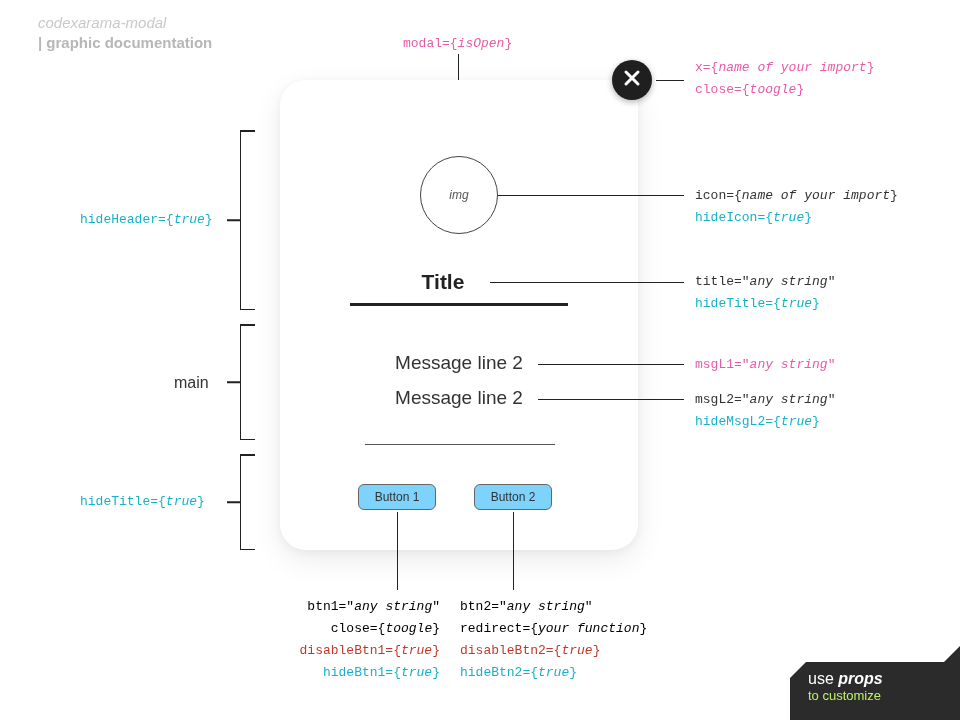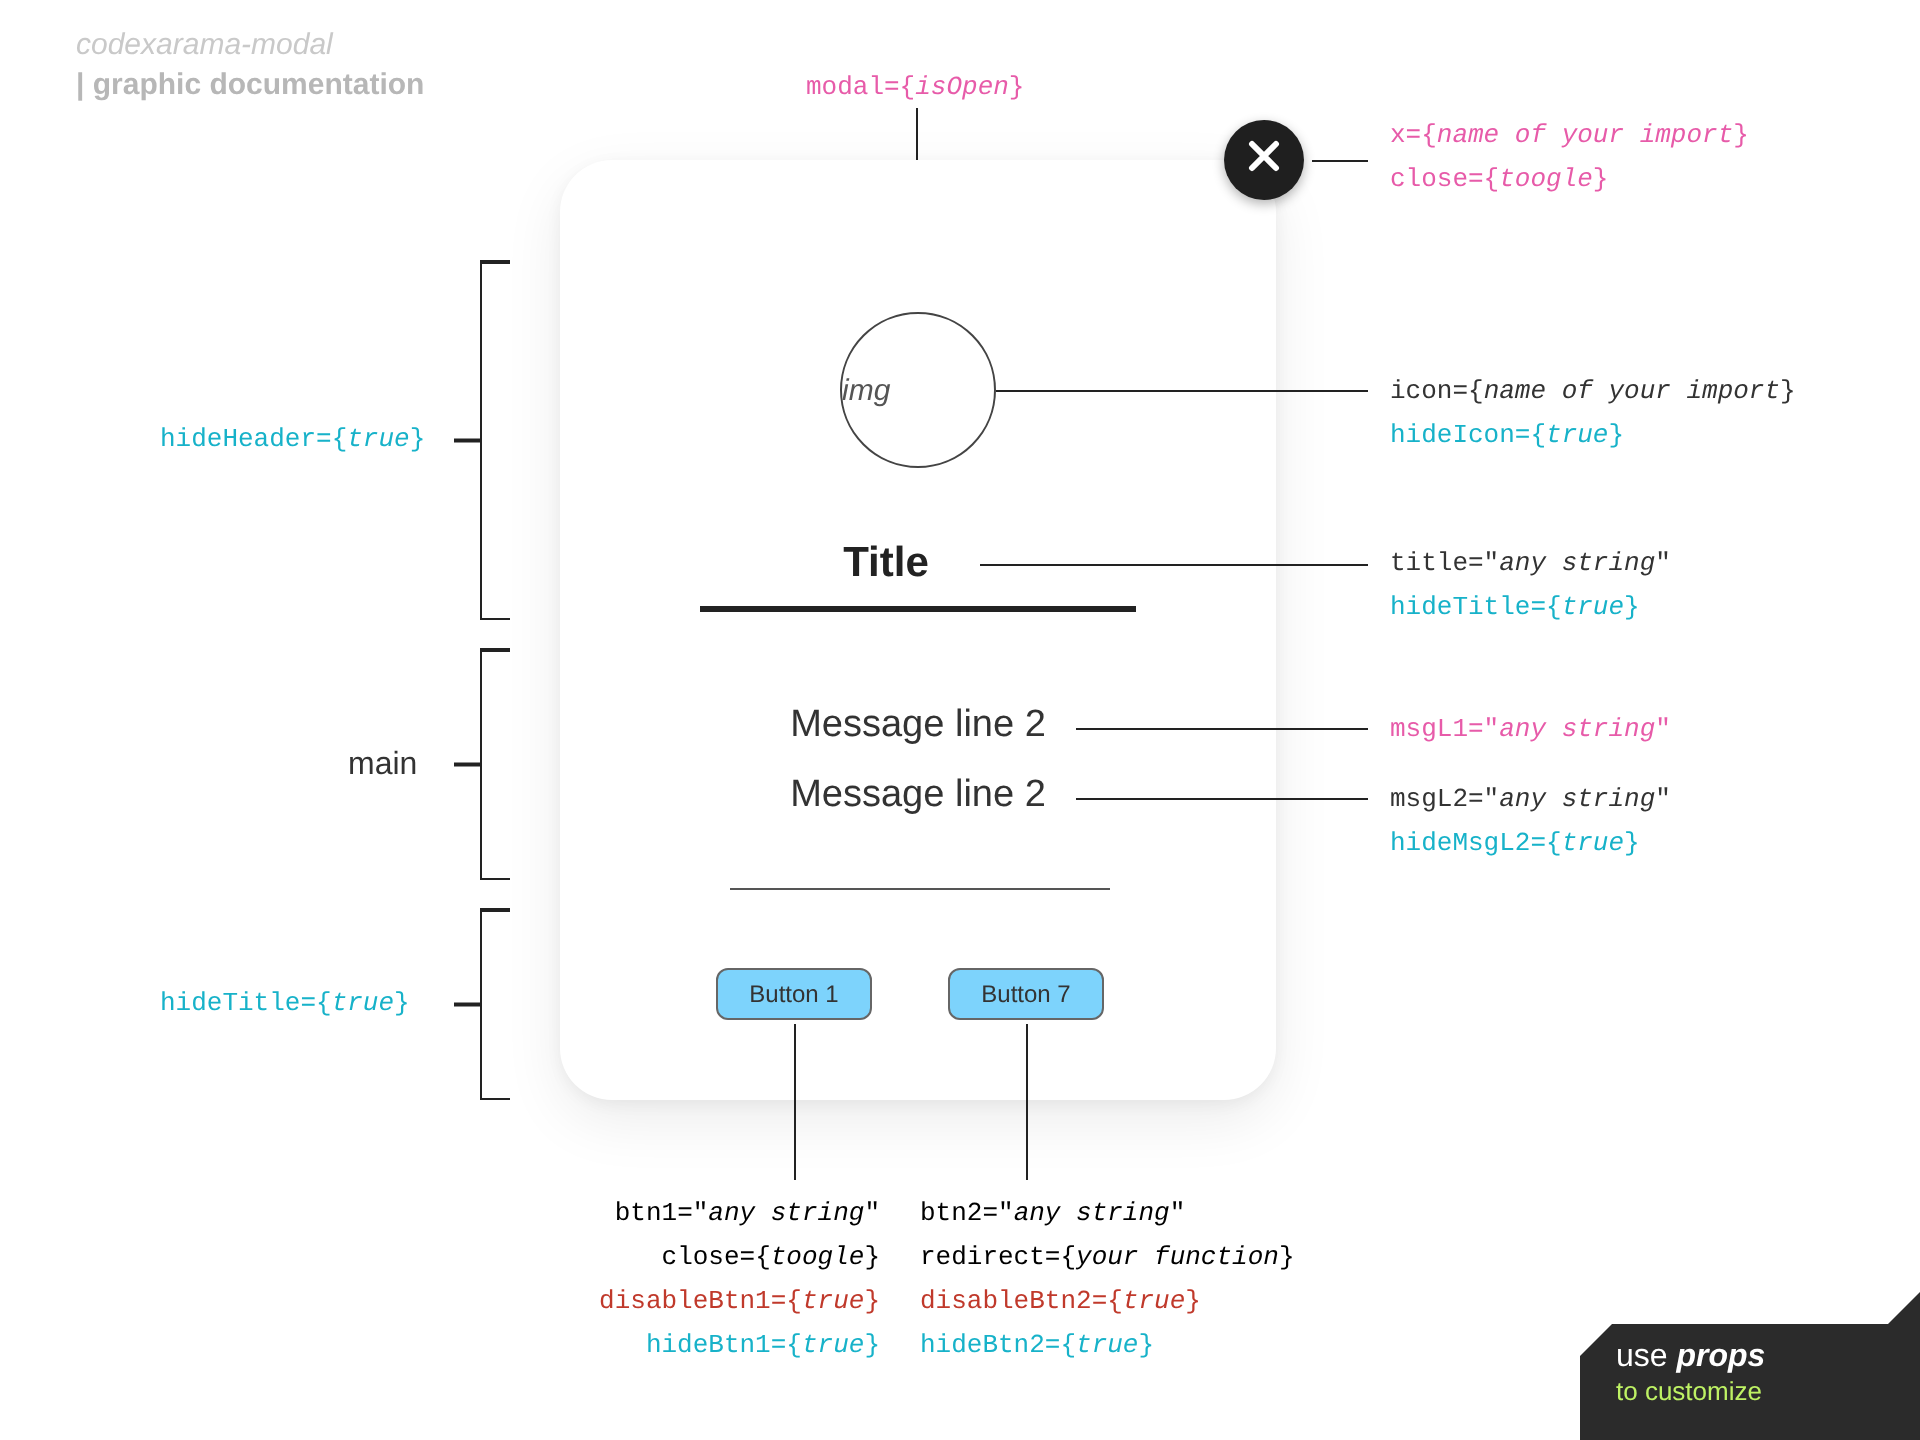--- a/index.html
+++ b/index.html
@@ -17,22 +17,22 @@
   }
   .close-btn {
     position: absolute; left: 612px; top: 60px; width: 40px; height: 40px;
     border-radius: 50%; background: #1f1f1f; color: #fff;
     display: flex; align-items: center; justify-content: center;
     font-size: 22px; font-weight: bold; box-shadow: 0 2px 6px rgba(0,0,0,0.3);
   }
   .img-circle {
     position: absolute; left: 420px; top: 156px; width: 78px; height: 78px;
     border: 1.5px solid #444; border-radius: 50%;
-    display: flex; align-items: center; 
-    font-style: italic; color: #555; font-size: 15px;
+    display: flex; align-items: center; justify-content: center;
+    font-style: italic; color: #555; font-size: 12px;
   }
   .modal-title { position: absolute; left: 264px; top: 270px; width: 358px; text-align: center; font-weight: 700; font-size: 21px; color: #222; }
   .title-rule  { position: absolute; left: 350px; top: 303px; width: 218px; height: 3px; background: #222; }
 
   .msg1 { position: absolute; left: 280px; top: 352px; width: 358px; text-align: center; font-size: 19px; color: #333; }
   .msg2 { position: absolute; left: 280px; top: 387px; width: 358px; text-align: center; font-size: 19px; color: #333; }
 
   .footer-rule { position: absolute; left: 365px; top: 444px; width: 190px; height: 1px; background: #555; }
 
   .btn {
@@ -149,21 +149,21 @@
 <div class="ann teal" style="left:695px; top:414px;">
   <span>hideMsgL2={</span><span class="ital">true</span><span>}</span>
 </div>
 
 <div class="footer-rule"></div>
 
 <div class="btn btn1">
     <span>Button 1</span>
   </div>
 <div class="btn btn2">
-    <span>Button 7</span>
+    <span>Button 2</span>
   </div>
 
 <div class="bracket" style="left:240px; top:130px; height:180px;">
     <div class="tick"></div>
   </div>
 <div class="ann teal" style="left:80px; top:212px;">
   <span>hideHeader={</span><span class="ital">true</span><span>}</span>
 </div>
 
 <div class="bracket" style="left:240px; top:324px; height:116px;">

